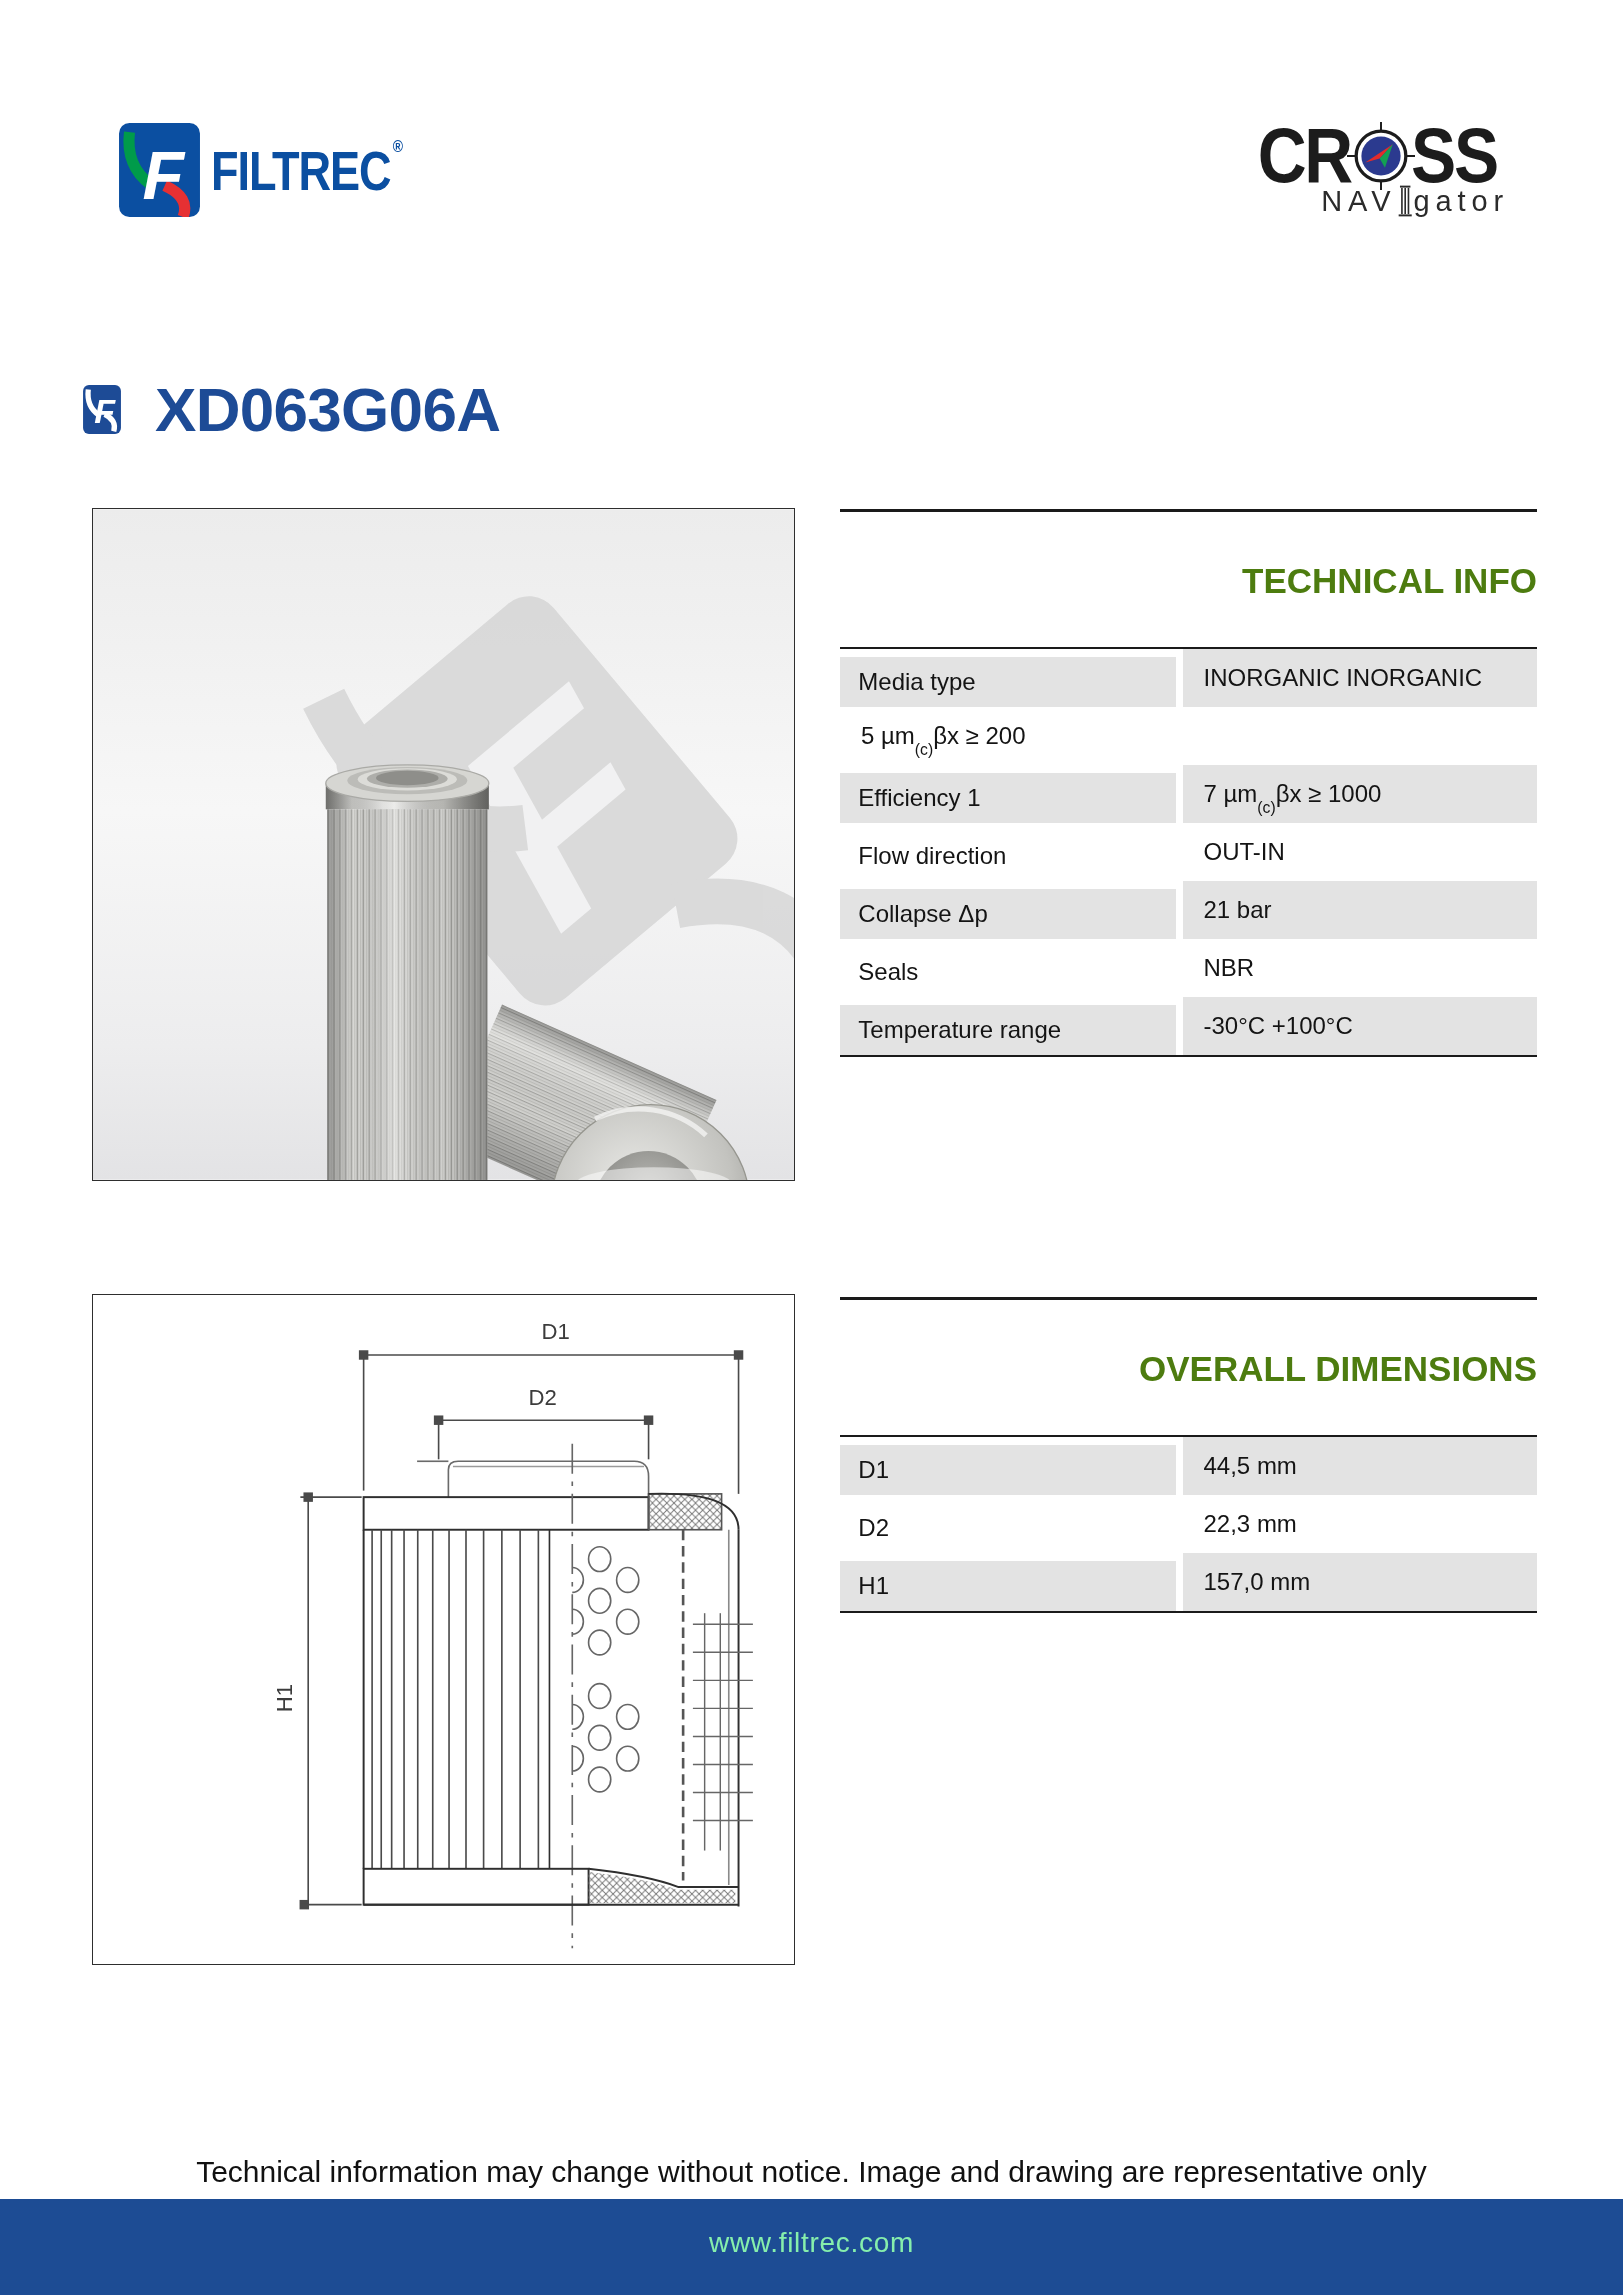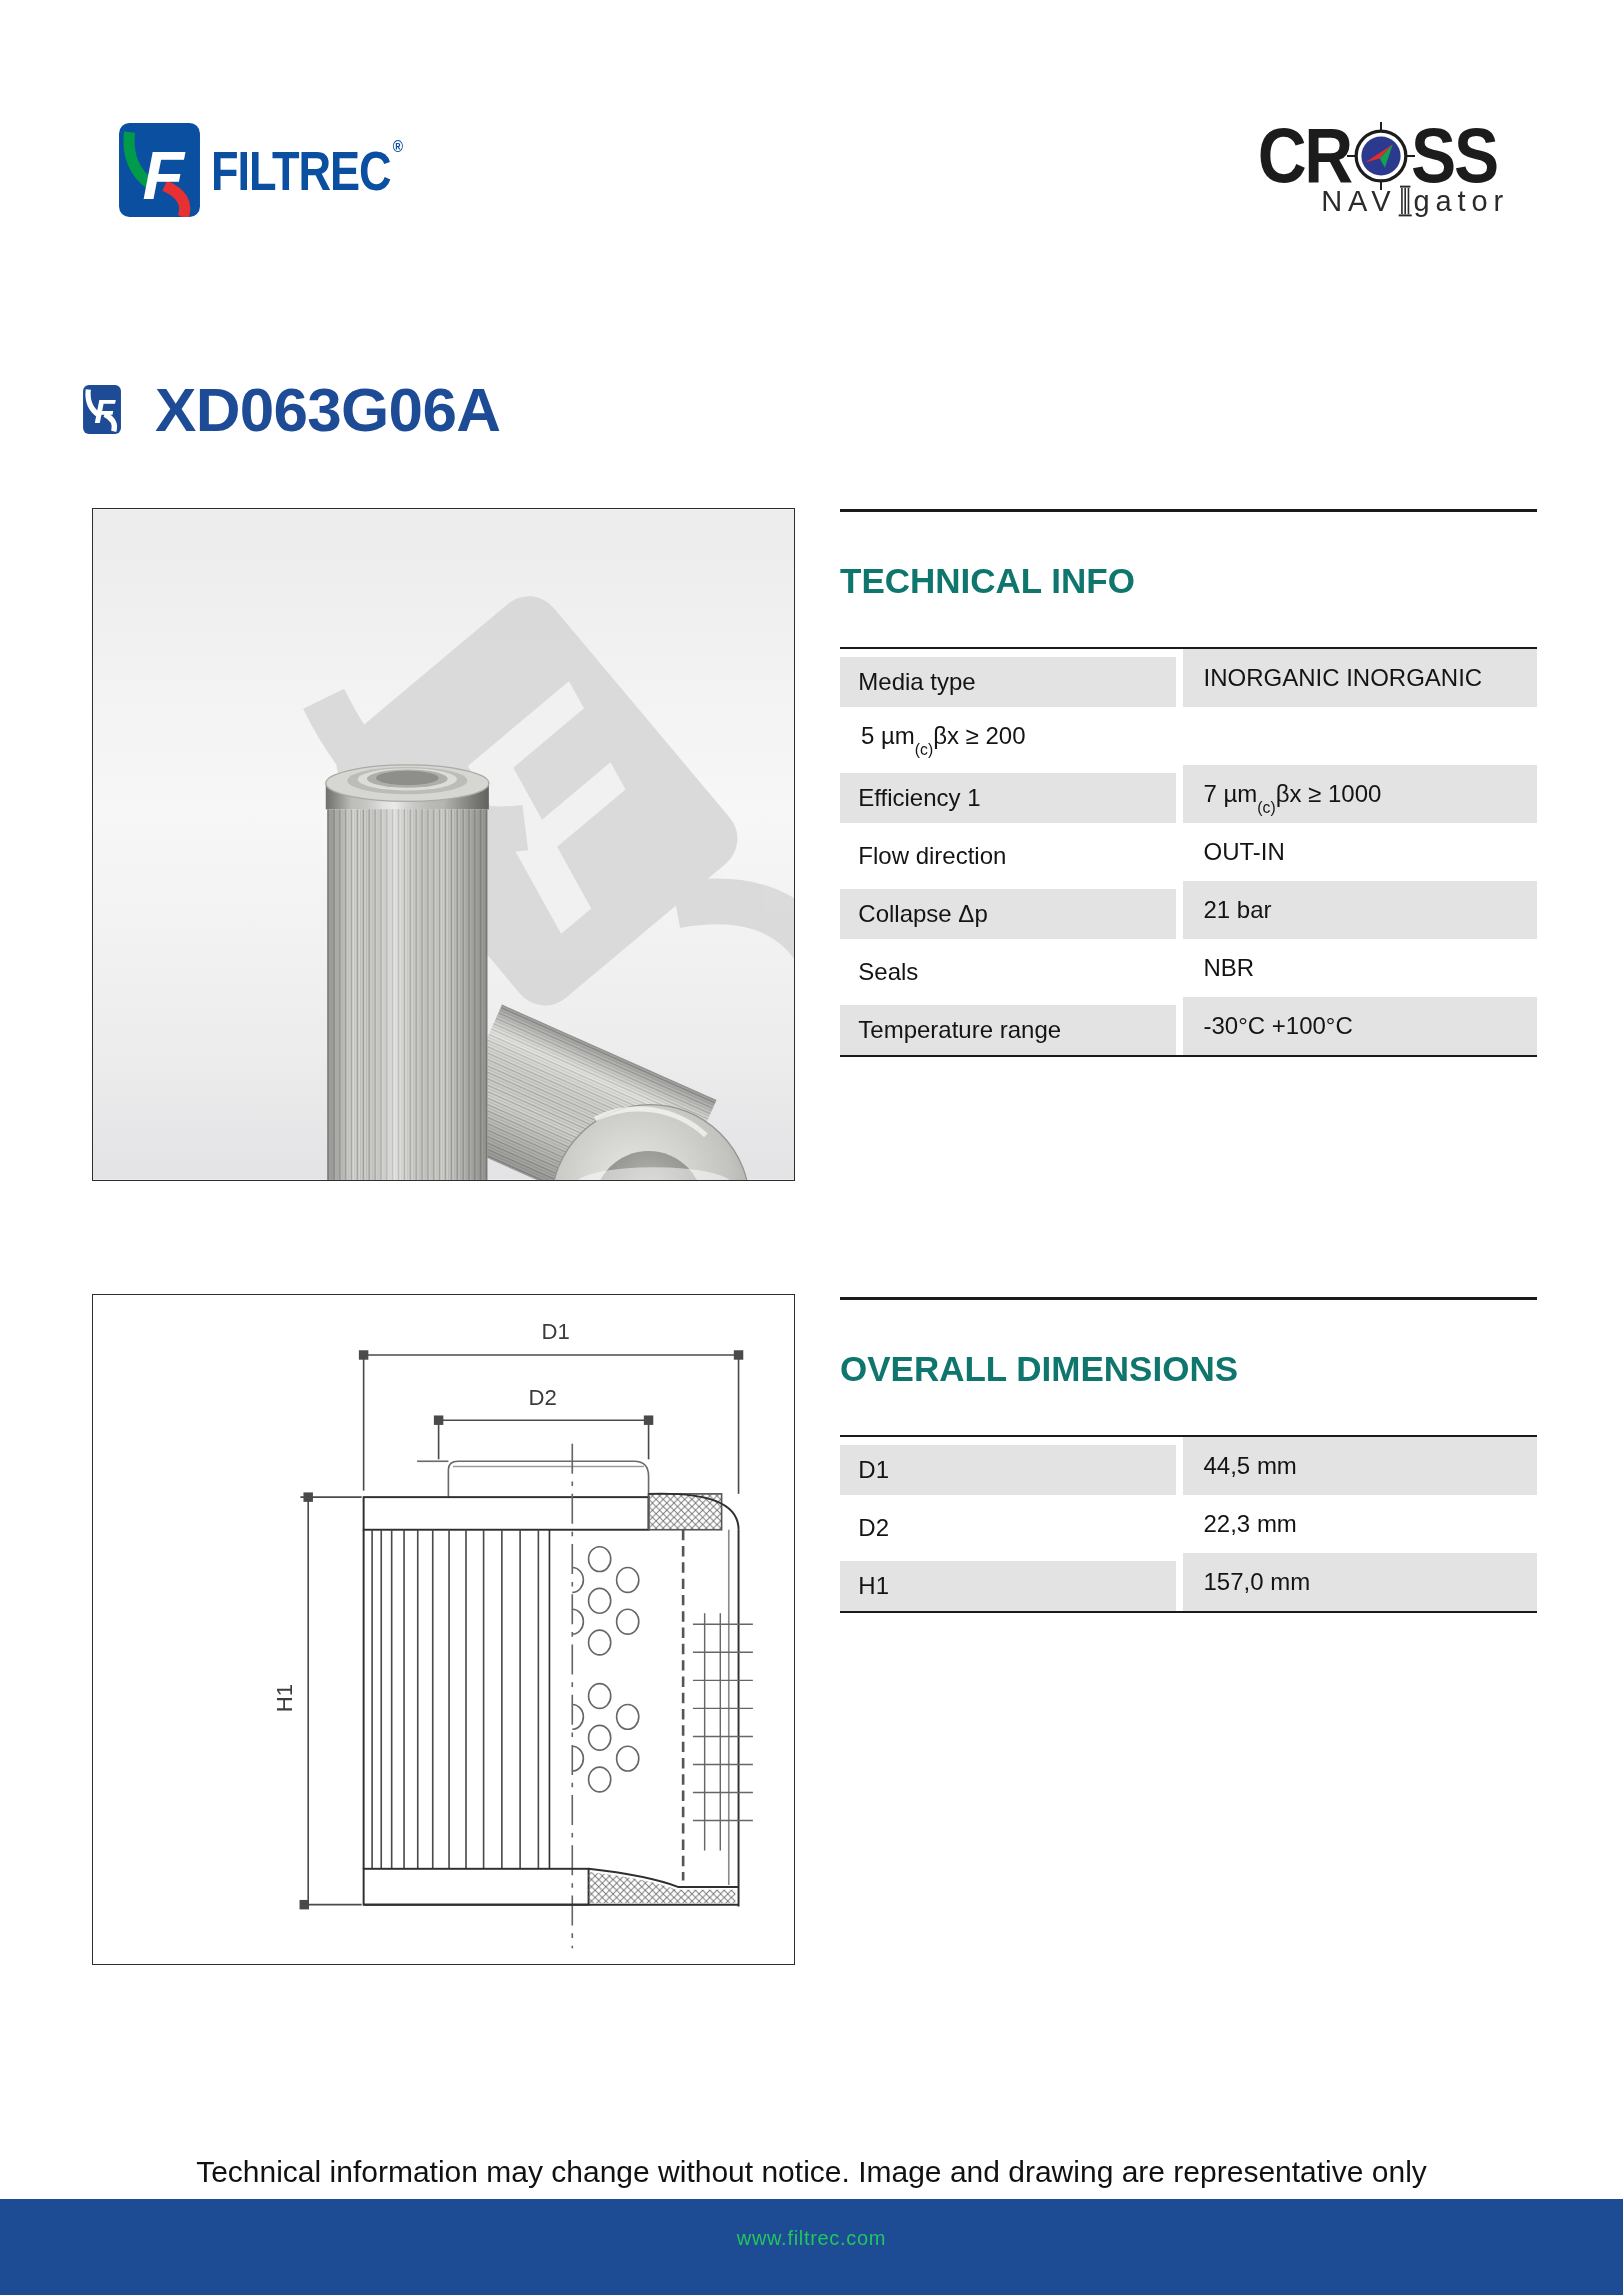--- a/index.html
+++ b/index.html
@@ -29,34 +29,34 @@
   #title-block { position:absolute; left:83px; top:374px; display:flex; align-items:center; }
   #title-icon { width:38px; height:49px; flex:0 0 auto; }
   #product-code { margin-left:34px; font-size:62px; font-weight:bold; color:#1d4b96; letter-spacing:-0.7px; }
   
   .frame { position:absolute; left:92px; width:703px; border:1.3px solid #2e2e2e; background:#fff; }
   #photo-box { top:508px; height:673px; }
   #drawing-box { top:1294px; height:671px; }
   .frame svg { display:block; width:100%; height:100%; }
   
   .section-rule { position:absolute; left:840px; width:697px; height:2.6px; background:#1a1a1a; }
-  .section-title { position:absolute; left:840px; width:697px; text-align:left;
-                   font-size:35px; font-weight:bold; color:#0f766e; letter-spacing:0px; }
+  .section-title { position:absolute; left:840px; width:697px; text-align:right;
+                   font-size:35px; font-weight:bold; color:#4d7c0f; letter-spacing:0px; }
   .spec-table { position:absolute; left:840px; width:697px; border-top:2.6px solid #1a1a1a; border-bottom:2.6px solid #1a1a1a; }
   .trow { display:flex; height:58px; }
   .tcell { display:flex; align-items:center; font-size:24px; color:#141414; background:#fff; }
   .tcell.label { width:336px; margin-right:6.5px; padding-left:18.3px;margin-top:8px; }
   .tcell.value { flex:1; padding-left:21px; }
   .trow.shaded .tcell { background:#e3e3e3; }
   .sub { font-size:15.7px; align-self:flex-end; margin-bottom:6.5px; }
   
   #disclaimer { position:absolute; left:0; top:2155px; width:1623px; text-align:center;
                 font-size:30px; color:#111; }
   #footer-bar { position:absolute; left:0; top:2199px; width:1623px; height:97px; background:#1d4c94; }
-  #footer-url { position:absolute; left:0; top:27.5px; width:100%; text-align:center; font-size:20px; color:#22c55e; letter-spacing:0.7px; }
+  #footer-url { position:absolute; left:0; top:27.5px; width:100%; text-align:center; font-size:28px; color:#86efac; letter-spacing:0.7px; }
 </style>
 </head>
 <body>
 
 <div id="page">
 
   <div id="filtrec-logo">
     <svg id="filtrec-mark" viewBox="0 0 124 144">
       <rect x="0" y="0" width="124" height="144" rx="16" fill="#0b4fa1"></rect>
       <path d="M16,14 Q10,66 48,94" stroke="#009b4a" stroke-width="17" fill="none"></path>

